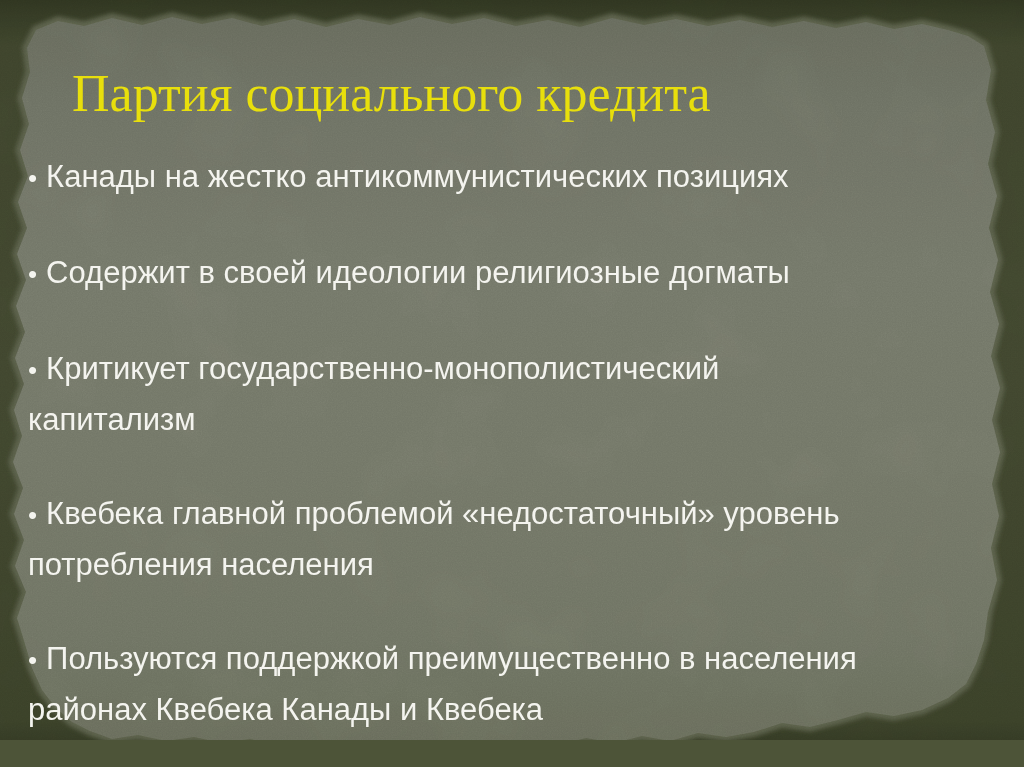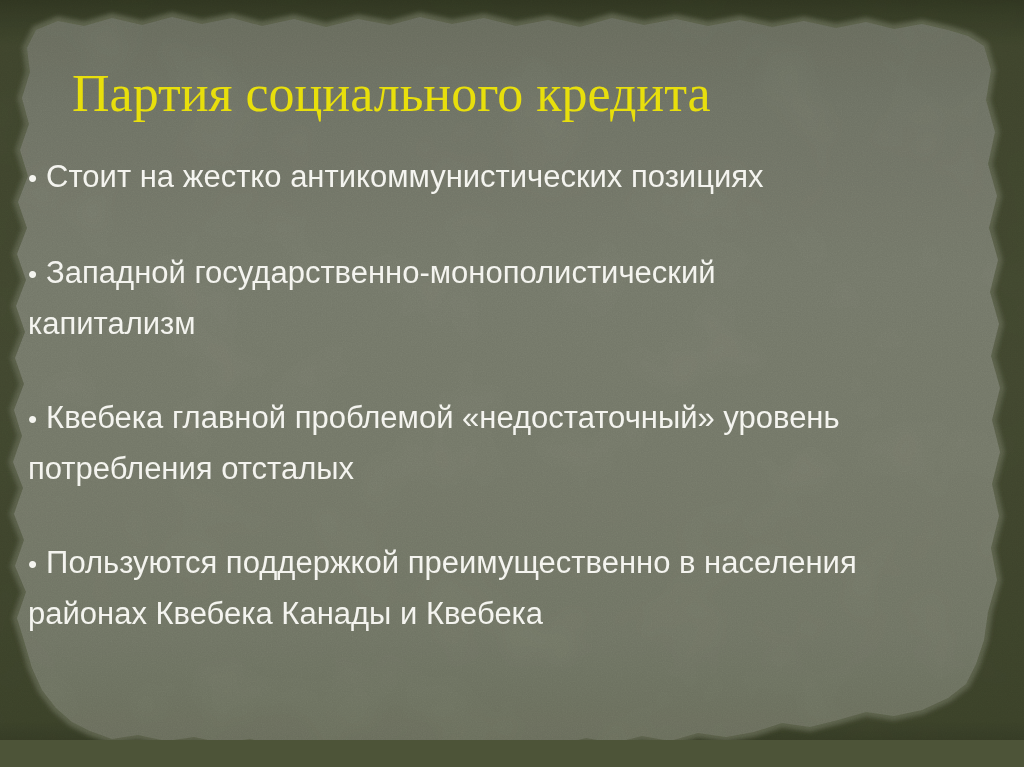--- a/index.html
+++ b/index.html
@@ -94,23 +94,24 @@
     <path fill="url(#paperGrad)" d="M 36 30 L 58 21 L 84 26 L 112 18 L 142 25 L 172 17 L 202 24 L 232 18 L 262 26 L 294 19 L 326 27 L 358 19 L 390 25 L 420 17 L 452 24 L 484 18 L 516 26 L 548 20 L 580 27 L 612 18 L 644 25 L 676 19 L 708 26 L 740 20 L 772 27 L 804 21 L 836 28 L 866 22 L 894 29 L 922 24 L 948 30 L 968 36 L 984 46 L 991 70 L 986 100 L 995 132 L 988 164 L 997 196 L 989 228 L 998 260 L 990 292 L 999 324 L 991 356 L 1000 388 L 992 420 L 1000 452 L 992 484 L 999 516 L 991 548 L 997 580 L 988 612 L 984 640 L 976 664 L 966 684 L 948 698 L 922 710 L 894 716 L 866 712 L 838 720 L 810 727 L 782 723 L 754 732 L 726 737 L 698 733 L 670 741 L 642 736 L 614 743 L 586 738 L 558 745 L 530 740 L 502 746 L 474 741 L 446 747 L 418 742 L 390 747 L 362 741 L 334 746 L 306 740 L 278 745 L 250 739 L 222 743 L 194 737 L 166 741 L 138 735 L 112 739 L 90 731 L 72 722 L 56 708 L 42 690 L 32 668 L 25 644 L 17 618 L 26 592 L 15 566 L 24 540 L 14 514 L 23 488 L 13 462 L 22 436 L 14 410 L 24 384 L 15 358 L 25 332 L 16 306 L 26 280 L 17 254 L 27 228 L 18 202 L 28 176 L 20 150 L 29 124 L 22 98 L 30 72 L 27 48 Z"></path>
 
     <rect x="0" y="0" width="1024" height="767" filter="url(#blotch)" opacity="0.06"></rect>
     <rect x="0" y="0" width="1024" height="767" filter="url(#grain)" opacity="0.09"></rect>
   </svg>
 
   <h1 class="title">Партия социального кредита</h1>
 
   <div class="bullets">
 
-    <p><span class="marker">•</span><span class="line-first">Стоит на жестко антикоммунистических позициях</span><span class="line-cont"></span></p>
+    <p><span class="marker">•</span><span class="line-first">Канады на жестко антикоммунистических позициях</span><span class="line-cont"></span></p>
 
+    <p><span class="marker">•</span><span class="line-first">Содержит в своей идеологии религиозные догматы</span><span class="line-cont"></span></p>
 
-    <p><span class="marker">•</span><span class="line-first">Западной государственно-монополистический</span><span class="line-cont">капитализм</span></p>
+    <p><span class="marker">•</span><span class="line-first">Критикует государственно-монополистический</span><span class="line-cont">капитализм</span></p>
 
-    <p><span class="marker">•</span><span class="line-first">Квебека главной проблемой «недостаточный» уровень</span><span class="line-cont">потребления отсталых</span></p>
+    <p><span class="marker">•</span><span class="line-first">Квебека главной проблемой «недостаточный» уровень</span><span class="line-cont">потребления населения</span></p>
 
     <p><span class="marker">•</span><span class="line-first">Пользуются поддержкой преимущественно в населения</span><span class="line-cont">районах Квебека Канады и Квебека</span></p>
 
   </div>
 </div>
 
 </body></html>

